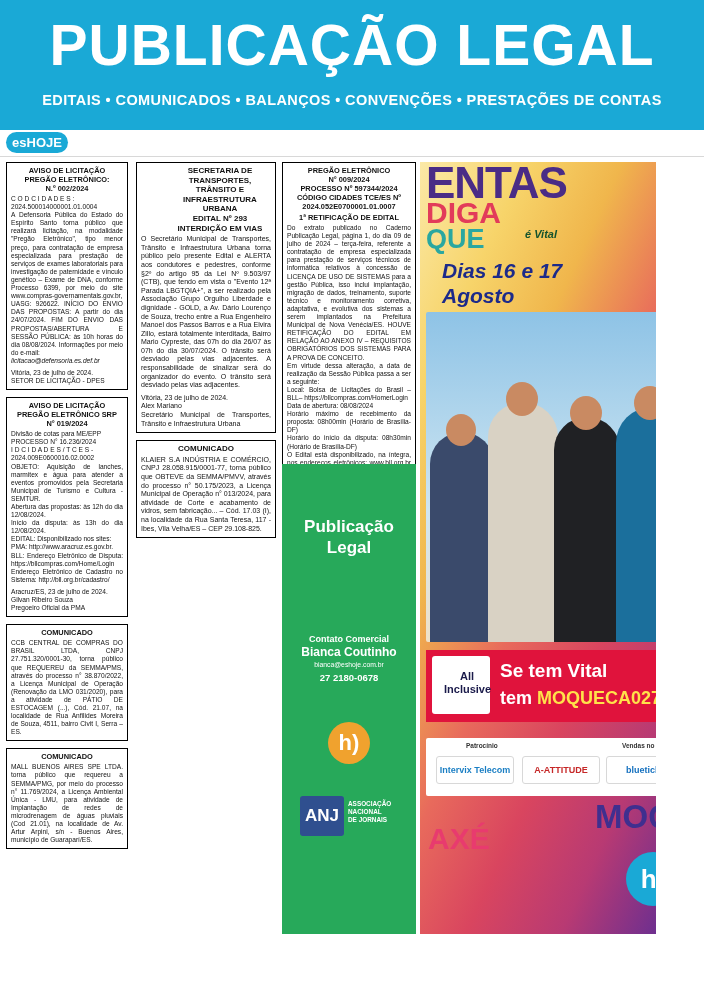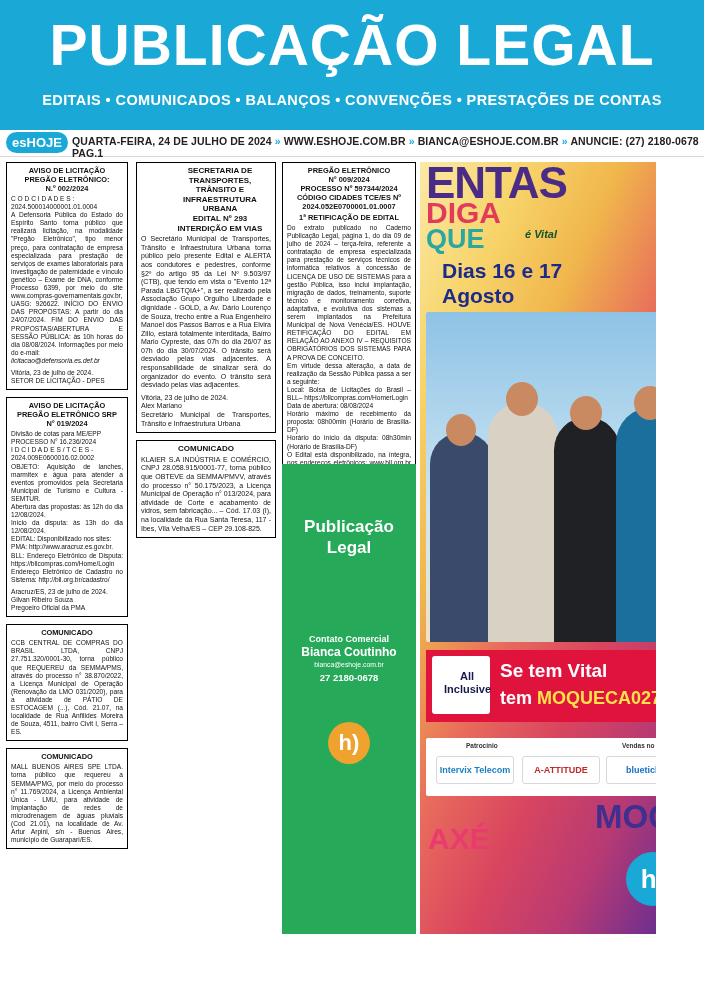--- a/index.html
+++ b/index.html
@@ -112,30 +112,20 @@
 
   <div class="masthead">
     <div class="masthead-title">PUBLICAÇÃO LEGAL</div>
     <div class="masthead-sub">EDITAIS • COMUNICADOS • BALANÇOS • CONVENÇÕES • PRESTAÇÕES DE CONTAS</div>
   </div>
 
   <div class="infobar"></div>
   <div class="logo-chip">
     <span class="h">esHOJE</span>
   </div>
-  <div class="infotext">
-    <span>QUARTA-FEIRA, 24 DE JULHO DE 2024</span>
-    <span class="sep">»</span>
-    <span>WWW.ESHOJE.COM.BR</span>
-    <span class="sep">»</span>
-    <span>BIANCA@ESHOJE.COM.BR</span>
-    <span class="sep">»</span>
-    <span>ANUNCIE: (27) 2180-0678</span>
-    <span>PAG.1</span>
-  </div>
 
   <div class="col col1">
     <div class="block">
       <h4 style="white-space: pre-line;">AVISO DE LICITAÇÃO
 PREGÃO ELETRÔNICO:
 N.º 002/2024</h4>
       <p style="white-space: pre-line;">C O D   C I D A D E S :
 2024.500014000001.01.0004
 A Defensoria Pública do Estado do Espírito Santo torna público que realizará licitação, na modalidade "Pregão Eletrônico", tipo menor preço, para contratação de empresa especializada para prestação de serviços de exames laboratoriais para investigação de paternidade e vínculo genético – Exame de DNA, conforme Processo 6399, por meio do site www.compras-governamentais.gov.br, UASG: 926622. INÍCIO DO ENVIO DAS PROPOSTAS: A partir do dia 24/07/2024. FIM DO ENVIO DAS PROPOSTAS/ABERTURA E SESSÃO PÚBLICA: às 10h horas do dia 08/08/2024. Informações por meio do e-mail:</p>
       <p class="ital">licitacao@defensoria.es.def.br</p>
@@ -214,37 +204,43 @@
   <div class="greenpanel">
     <div class="gp-title" style="white-space: pre-line;">Publicação
 Legal</div>
     <div class="gp-contact">
       <div class="c1">Contato Comercial</div>
       <div class="c2">Bianca Coutinho</div>
       <div class="c3">bianca@eshoje.com.br</div>
       <div class="c4">27 2180-0678</div>
     </div>
     <div class="gp-hlogo">h)</div>
+    <div class="anj">
+      <div class="anj-mark">ANJ</div>
+      <div class="anj-txt" style="white-space: pre-line;">ASSOCIAÇÃO
+NACIONAL
+DE JORNAIS</div>
+    </div>
   </div>
 
   <div class="ad">
     <div class="ad-bg"></div>
     <div class="ad-words">
       <div class="w w1">ENTAS</div>
       <div class="w w2">DIGA</div>
       <div class="w w3">QUE</div>
       <div class="w w4">é Vital</div>
       <div class="w w5">axé</div>
       <div class="w w6">MOQUECA</div>
       <div class="w w7">DIGA</div>
       <div class="w w8">AXÉ</div>
       <div class="w w10">MOQUECA</div>
     </div>
 
-    <div class="datebox" style="white-space: pre-line;">Dias 16 e 17
+    <div class="datebox" style="white-space: pre-line; font-style: italic;">Dias 16 e 17
 Agosto</div>
 
     <div class="photo">
       <div class="sky"></div>
       <div class="ph-person p1"></div>
       <div class="ph-person p2"></div>
       <div class="ph-person p3"></div>
       <div class="ph-person p4"></div>
       <div class="head h1"></div>
       <div class="head h2"></div>

